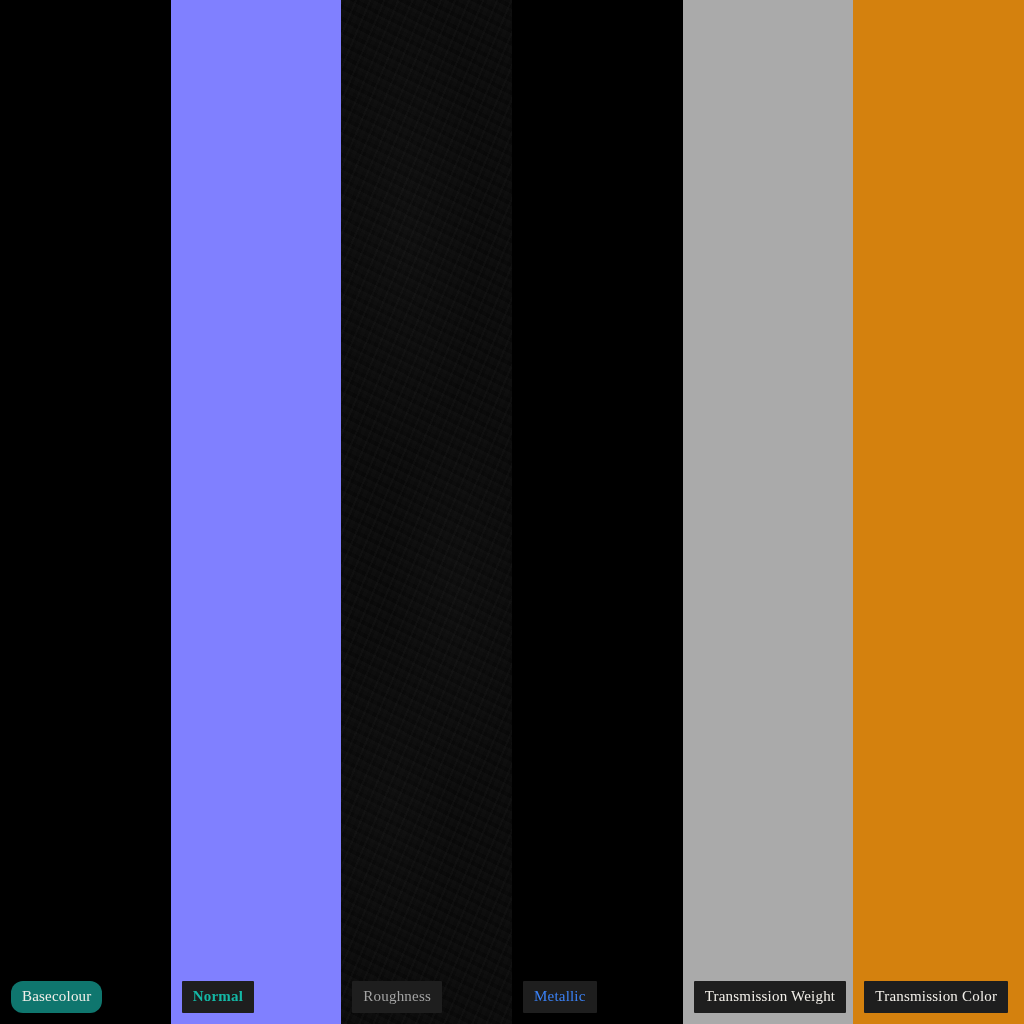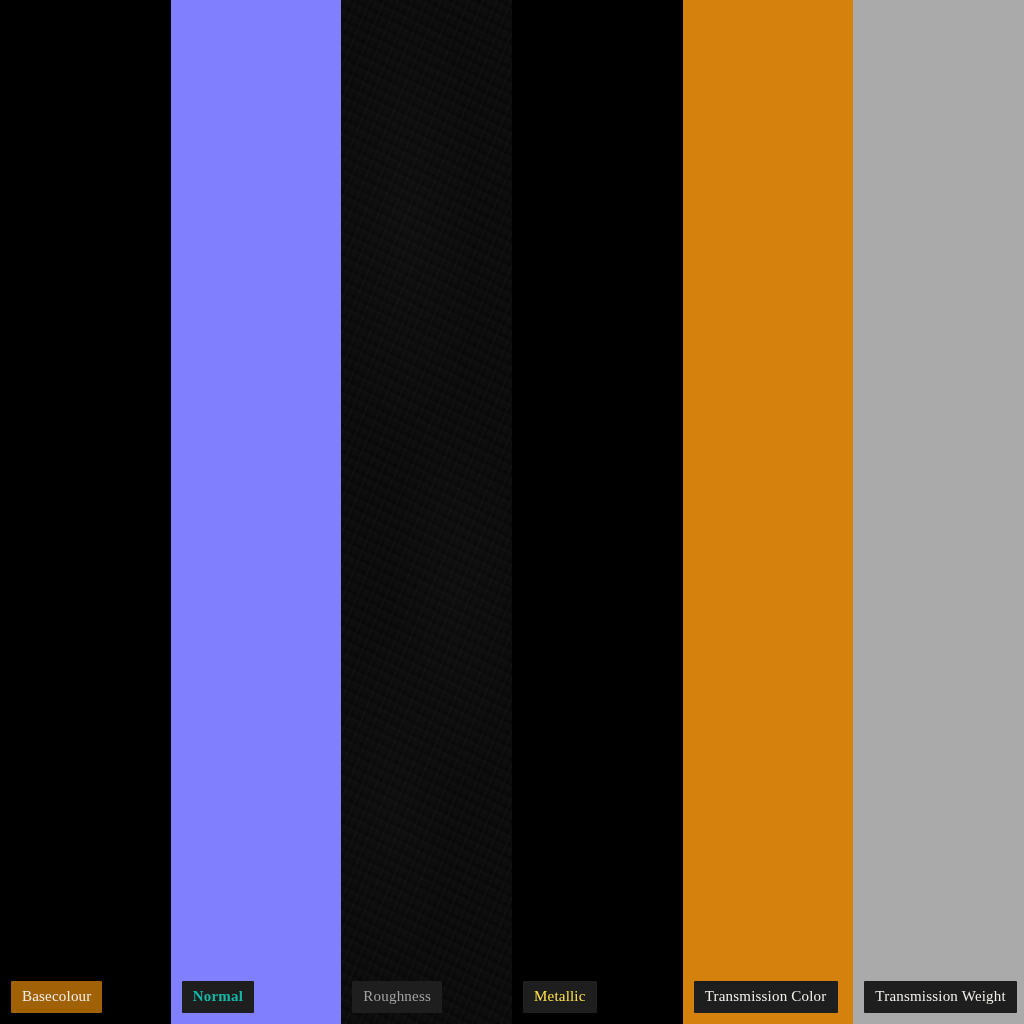--- a/index.html
+++ b/index.html
@@ -90,41 +90,41 @@
     -webkit-font-smoothing: antialiased;
   }
 </style>
 </head>
 <body style="background: rgb(0, 0, 0);">
 
 <div id="texture-strip-viewer" style="background: rgb(0, 0, 0);">
 
   <div class="channel-column">
     <div class="channel-swatch" style="background-color: rgb(0, 0, 0);"></div>
-    <div class="channel-label-chip" style="background: #a16207; color: rgb(242, 239, 233);">Basecolour</div>
+    <div class="channel-label-chip" style="background: #0f766e; color: rgb(242, 239, 233); border-radius: 12px;">Basecolour</div>
   </div>
 
   <div class="channel-column">
     <div class="channel-swatch" style="background-color: rgb(128, 128, 255);"></div>
     <div class="channel-label-chip" style="background: rgb(30, 30, 30); color: #14b8a6; font-weight: bold;">Normal</div>
   </div>
 
   <div class="channel-column has-noise">
     <div class="channel-swatch" style="background-color: rgb(10, 10, 10);"></div>
     <div class="channel-label-chip" style="background: rgb(30, 30, 30); color: #a3a3a3;">Roughness</div>
   </div>
 
   <div class="channel-column">
     <div class="channel-swatch" style="background-color: rgb(0, 0, 0);"></div>
-    <div class="channel-label-chip" style="background: rgb(30, 30, 30); color: #fde047;">Metallic</div>
+    <div class="channel-label-chip" style="background: rgb(30, 30, 30); color: #3b82f6;">Metallic</div>
+  </div>
+
+  <div class="channel-column">
+    <div class="channel-swatch" style="background-color: rgb(170, 170, 170);"></div>
+    <div class="channel-label-chip" style="background: rgb(30, 30, 30); color: rgb(242, 239, 233);">Transmission Weight</div>
   </div>
 
   <div class="channel-column">
     <div class="channel-swatch" style="background-color: rgb(212, 129, 14);"></div>
     <div class="channel-label-chip" style="background: rgb(30, 30, 30); color: rgb(242, 239, 233);">Transmission Color</div>
   </div>
 
-  <div class="channel-column">
-    <div class="channel-swatch" style="background-color: rgb(170, 170, 170);"></div>
-    <div class="channel-label-chip" style="background: rgb(30, 30, 30); color: rgb(242, 239, 233);">Transmission Weight</div>
-  </div>
-
 </div>
 
 </body></html>

